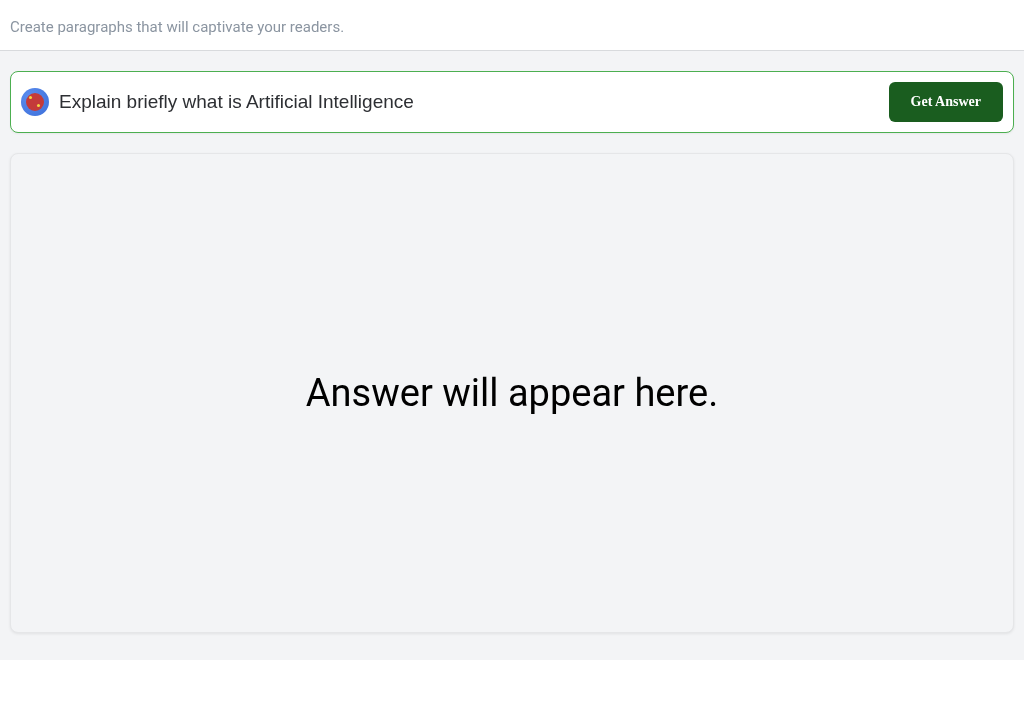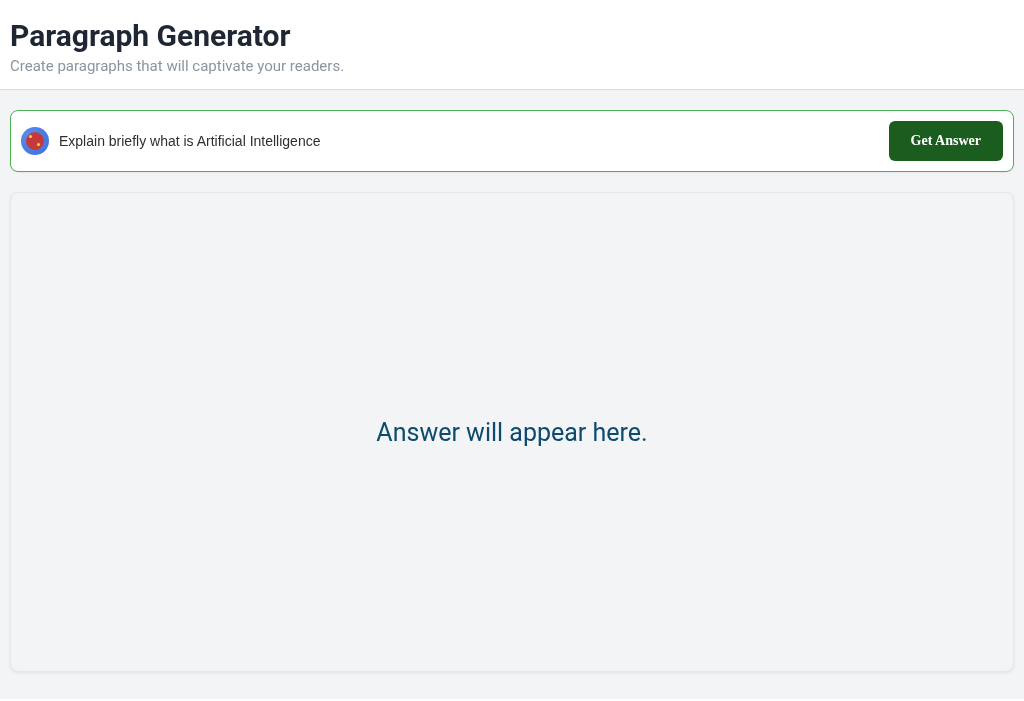--- a/index.html
+++ b/index.html
@@ -95,21 +95,21 @@
       left: 3px;
     }
 
     .input-icon-inner::after {
       bottom: 4px;
       right: 4px;
     }
 
     .input-text {
       flex: 1;
-      font-size: 14px;
+      font-size: 19px;
       color: #2d2f33;
       font-weight: 400;
       border: none;
       outline: none;
       background: transparent;
     }
 
     .get-answer-btn {
       background: #1a5d1f;
       color: #ffffff;
@@ -128,30 +128,29 @@
       border: 1px solid #e5e6e8;
       border-radius: 8px;
       height: 480px;
       display: flex;
       align-items: center;
       justify-content: center;
       box-shadow: 0 1px 3px rgba(0,0,0,0.08);
     }
 
     .answer-placeholder {
-      font-size: 25px;
-      color: #0c4a6e;
+      font-size: 38px;
+      color: #000000;
       font-weight: 400;
     }
   </style>
 </head>
 <body>
 
 <div class="header">
-  <h1 class="title">Paragraph Generator</h1>
   <p class="subtitle">Create paragraphs that will captivate your readers.</p>
 </div>
 
 <div class="content-area">
   <div class="input-card">
     <div class="input-icon">
       <div class="input-icon-circle">
         <div class="input-icon-inner"></div>
       </div>
     </div>

